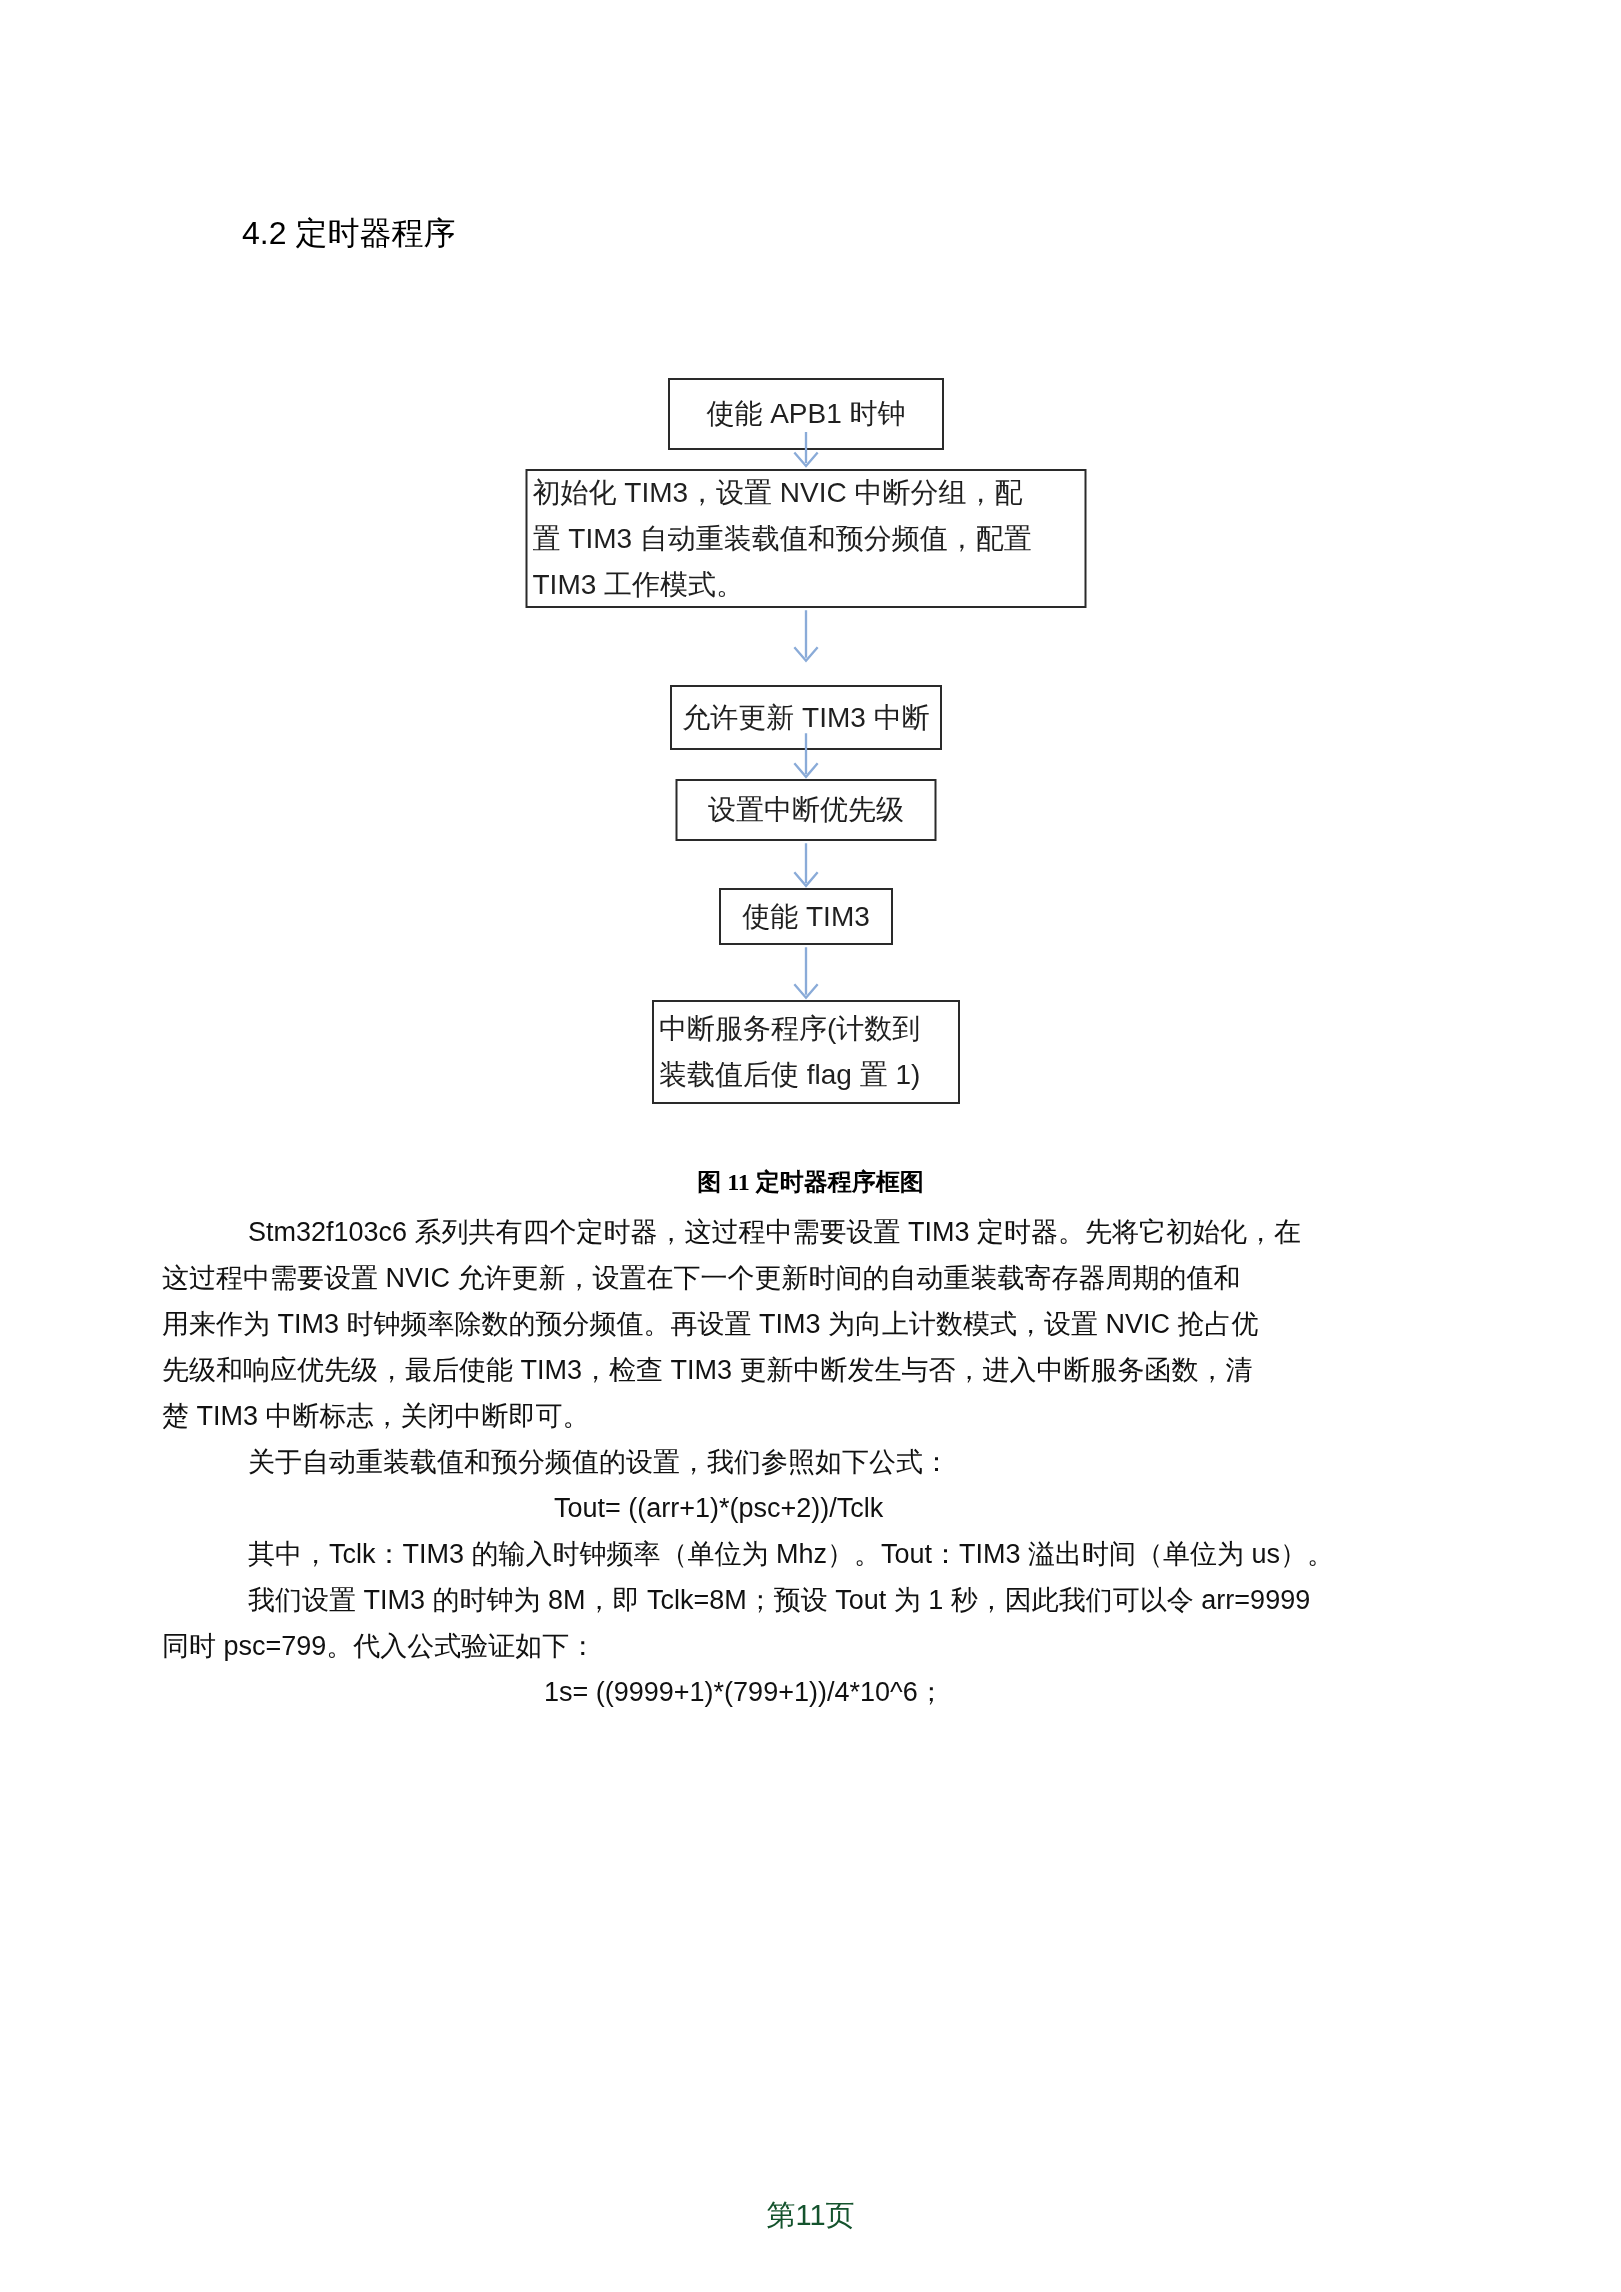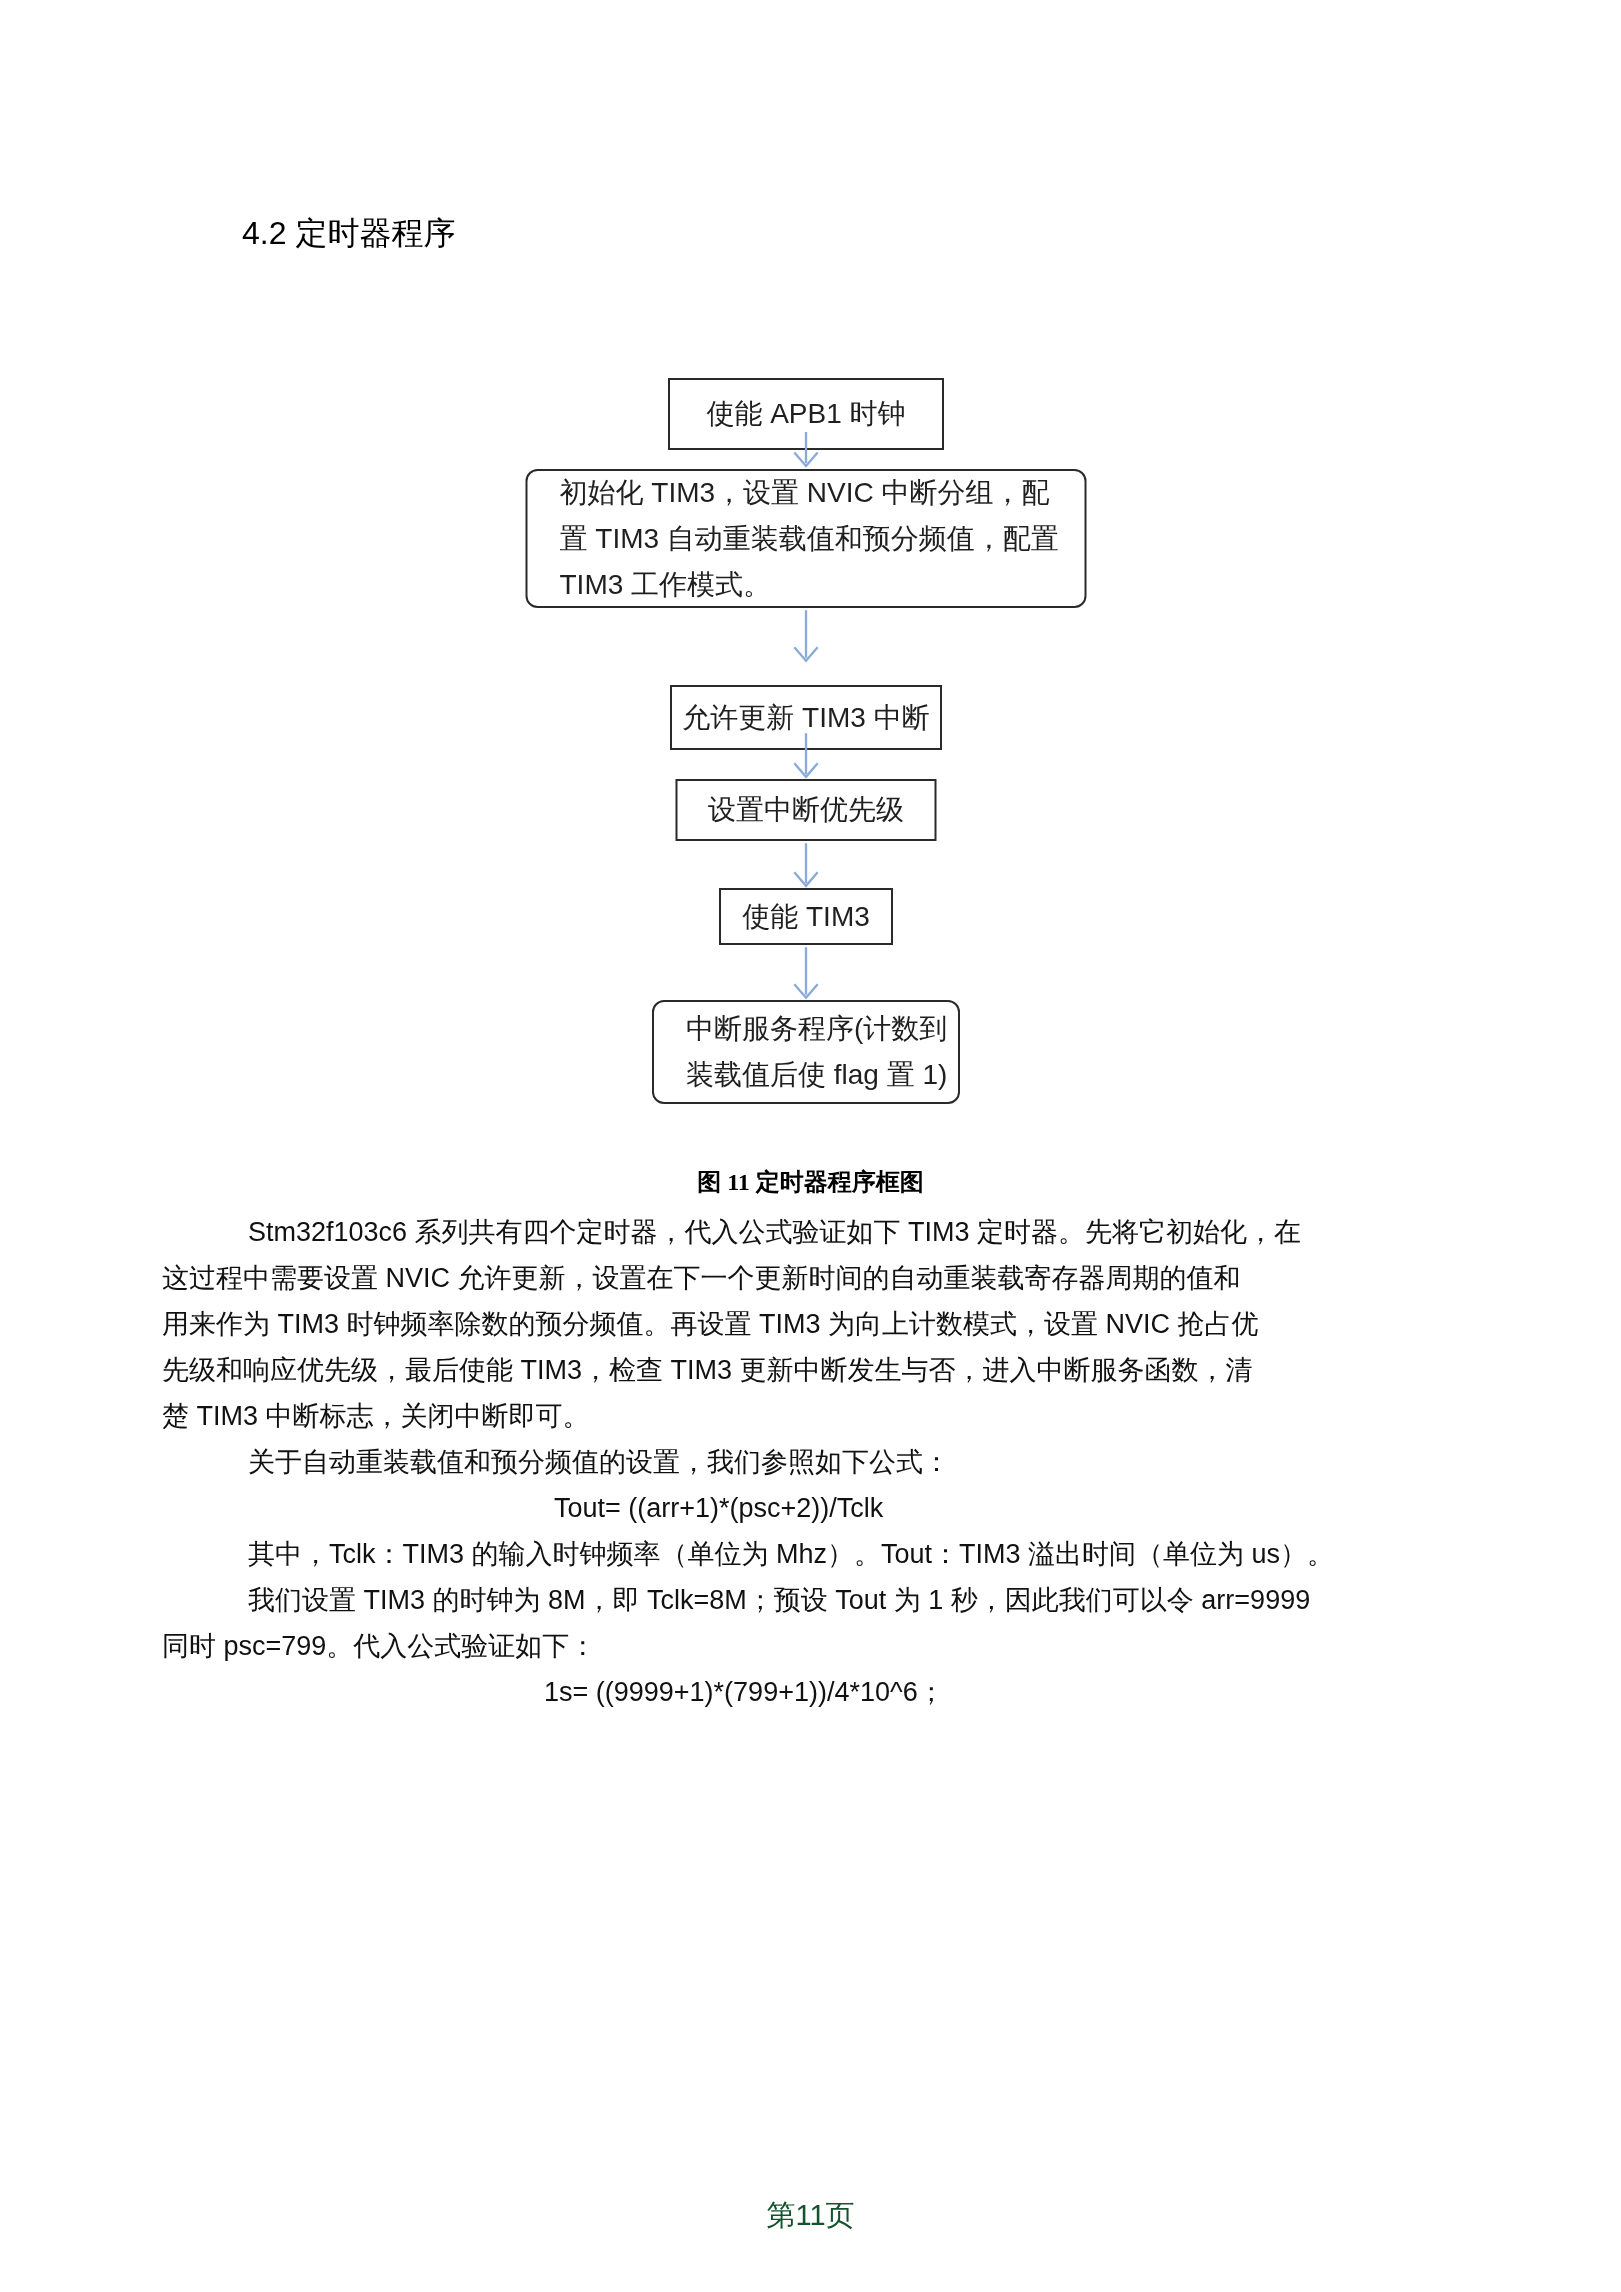--- a/index.html
+++ b/index.html
@@ -22,21 +22,21 @@
     transform:translateX(-50%);
     border:2px solid #2a2a2a;
     background:#fff;
     box-sizing:border-box;
     color:#1f1f1f;
     font-size:28px;
     display:flex;flex-direction:column;justify-content:center;
   }
   .fbox .bline{line-height:46px;white-space:nowrap;}
   .fbox.center{align-items:center;}
-  .fbox.leftpad{padding-left:32px;padding-right:7.8px;border-radius:12px;}
+  .fbox.leftpad{padding-left:5px;padding-right:7.8px;}
   .arrow{position:absolute;transform:translateX(-50%);}
   .caption{
     position:absolute;left:0;top:1166px;width:100%;
     text-align:center;
     font-family:"Liberation Serif", serif;
     font-size:24px;font-weight:700;color:#000;
   }
   
   .bodytext{
     position:absolute;left:162px;top:1209px;width:1309px;
@@ -111,21 +111,21 @@
 
     <div class="fbox leftpad" style="left:806px;top:1000px;width:308px;height:104px;">
       <div class="bline">中断服务程序(计数到</div>
       <div class="bline">装载值后使 flag 置 1)</div>
     </div>
 
     <div class="caption">图 11 定时器程序框图</div>
   </div>
 
   <div class="bodytext">
-    <div class="tline ind">Stm32f103c6 系列共有四个定时器，代入公式验证如下 TIM3 定时器。先将它初始化，在</div>
+    <div class="tline ind">Stm32f103c6 系列共有四个定时器，这过程中需要设置 TIM3 定时器。先将它初始化，在</div>
     <div class="tline">这过程中需要设置 NVIC 允许更新，设置在下一个更新时间的自动重装载寄存器周期的值和</div>
     <div class="tline">用来作为 TIM3 时钟频率除数的预分频值。再设置 TIM3 为向上计数模式，设置 NVIC 抢占优</div>
     <div class="tline">先级和响应优先级，最后使能 TIM3，检查 TIM3 更新中断发生与否，进入中断服务函数，清</div>
     <div class="tline">楚 TIM3 中断标志，关闭中断即可。</div>
     <div class="tline ind">关于自动重装载值和预分频值的设置，我们参照如下公式：</div>
     <div class="tline formula1">Tout= ((arr+1)*(psc+2))/Tclk</div>
     <div class="tline ind">其中，Tclk：TIM3 的输入时钟频率（单位为 Mhz）。Tout：TIM3 溢出时间（单位为 us）。</div>
     <div class="tline ind">我们设置 TIM3 的时钟为 8M，即 Tclk=8M；预设 Tout 为 1 秒，因此我们可以令 arr=9999</div>
     <div class="tline">同时 psc=799。代入公式验证如下：</div>
     <div class="tline formula2">1s= ((9999+1)*(799+1))/4*10^6；</div>

